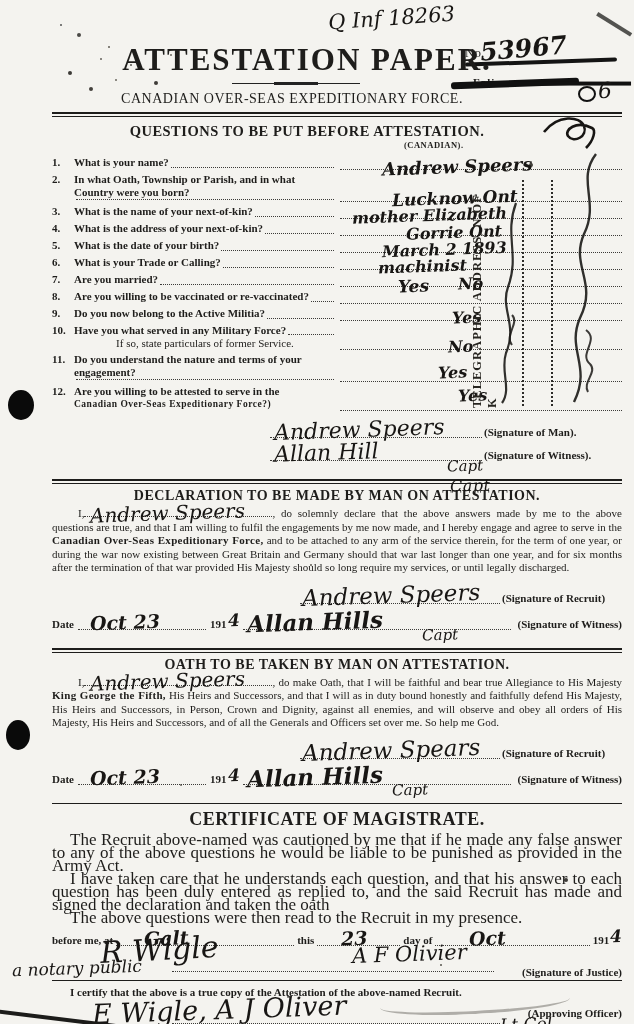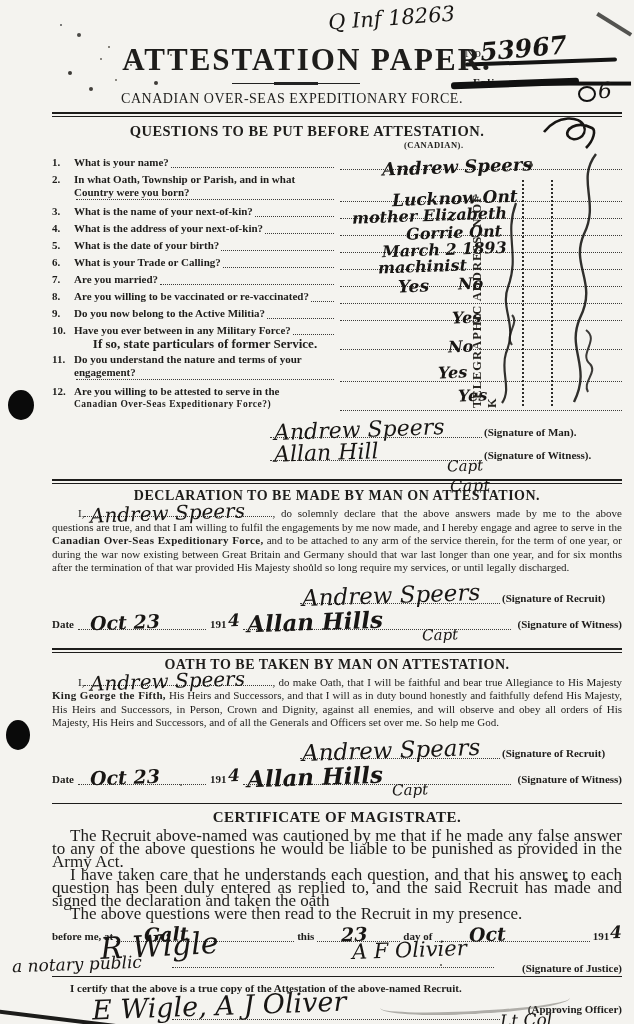--- a/index.html
+++ b/index.html
@@ -44,21 +44,21 @@
 
   
   .q-heading { text-align:center; font-size:14.5px; font-weight:bold; letter-spacing:0.5px; margin:6px 0 0 -60px; }
   .answers-label { font-size:8.5px; font-weight:bold; margin-left:352px; letter-spacing:0.5px; }
   .qlist { margin-top:6px; }
   .qrow { display:flex; margin-bottom:3px; font-size:11px; line-height:13px; font-weight:bold; }
   .qnum { width:22px; flex:none; }
   .qtext { flex:1; display:flex; flex-wrap:wrap; padding-right:4px; }
   .qtext .qt { flex:0 1 auto; }
   .leader { flex:1 1 18px; border-bottom:1.6px dotted #3c3b38; margin:0 2px 2px 2px; align-self:flex-end; min-width:12px; }
-  .qnote { font-size:13px; width:100%; text-align:center; font-weight:bold; }
+  .qnote { font-size:11px; width:100%; text-align:center; font-weight:normal; }
   .q12b { font-size:9.5px; letter-spacing:0.5px; }
   .acell { width:282px; flex:none; border-bottom:1.8px dotted #3c3b38; position:relative; align-self:flex-end; height:14px; }
   .ans { position:absolute; bottom:-4px; left:40px; font-size:16px; }
   .qrow:nth-child(1) .ans { left:42px; font-size:18px; }
   .qrow:nth-child(2) .ans { left:52px; font-size:17px; }
   .qrow:nth-child(3) .ans { left:12px; }
   .qrow:nth-child(4) .ans { left:66px; }
   .qrow:nth-child(5) .ans { left:42px; }
   .qrow:nth-child(6) .ans { left:38px; }
   .qrow:nth-child(7) .ans { left:118px; }
@@ -259,21 +259,21 @@
             <span class="qt">Do you now belong to the Active Militia?</span>
             <span class="leader"></span>
           </span>
         <span class="acell">
             <span class="hw ans">Yes</span>
           </span>
       </div>
       <div class="qrow">
         <span class="qnum">10.</span>
         <span class="qtext">
-            <span class="qt">Have you ever between in any Military Force?</span>
+            <span class="qt">Have you what served in any Military Force?</span>
             <span class="leader"></span>
             <span class="qnote">If so, state particulars of former Service.</span>
           </span>
         <span class="acell">
             <span class="hw ans">No</span>
           </span>
       </div>
       <div class="qrow">
         <span class="qnum">11.</span>
         <span class="qtext">
@@ -371,21 +371,21 @@
       <span class="wsig-line">
           <span class="hw">Allan Hills</span>
         </span>
       <span class="sig-label">(Signature of Witness)</span>
     </div>
     <div class="hw capt-under" style="margin-left:340px;">Capt</div>
 
     <div class="rule-single"></div>
 
     
-    <div class="sec-heading" style="font-size:15px;">
+    <div class="sec-heading" style="font-size:18px;">
       <span>CERTIFICATE OF MAGISTRATE.</span>
     </div>
     <p class="mag-para">The Recruit above-named was cautioned by me that if he made any false answer to any of the above questions he would be liable to be punished as provided in the Army Act.</p>
     <p class="mag-para">I have taken care that he understands each question, and that his answer to each question has been duly entered as replied to, and the said Recruit has made and signed the declaration and taken the oath</p>
     <p class="mag-para">The above questions were then read to the Recruit in my presence.</p>
     <div class="before-row">
       <span>before me, at</span>
       <span class="bfill" style="flex:3;">
           <span class="hw" style="left:28px;">Galt</span>
         </span>

